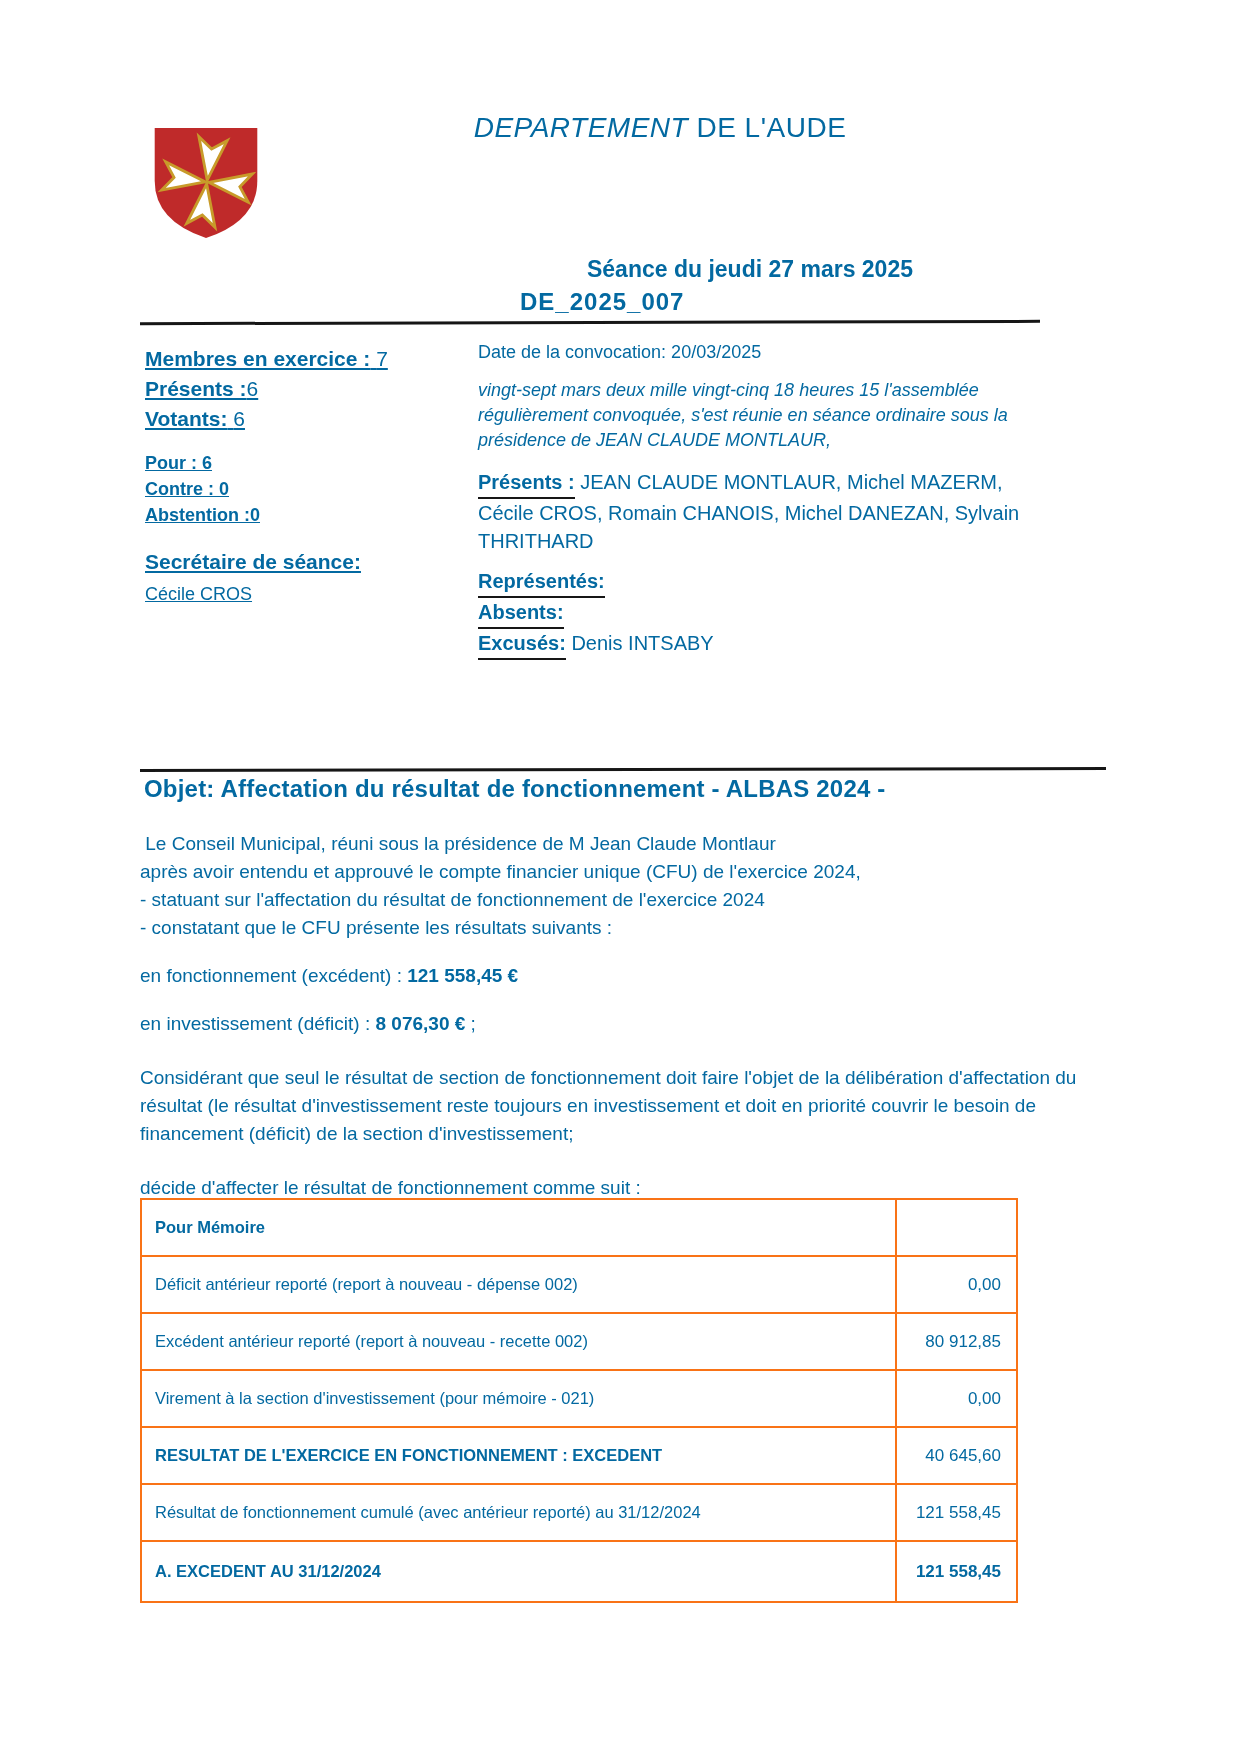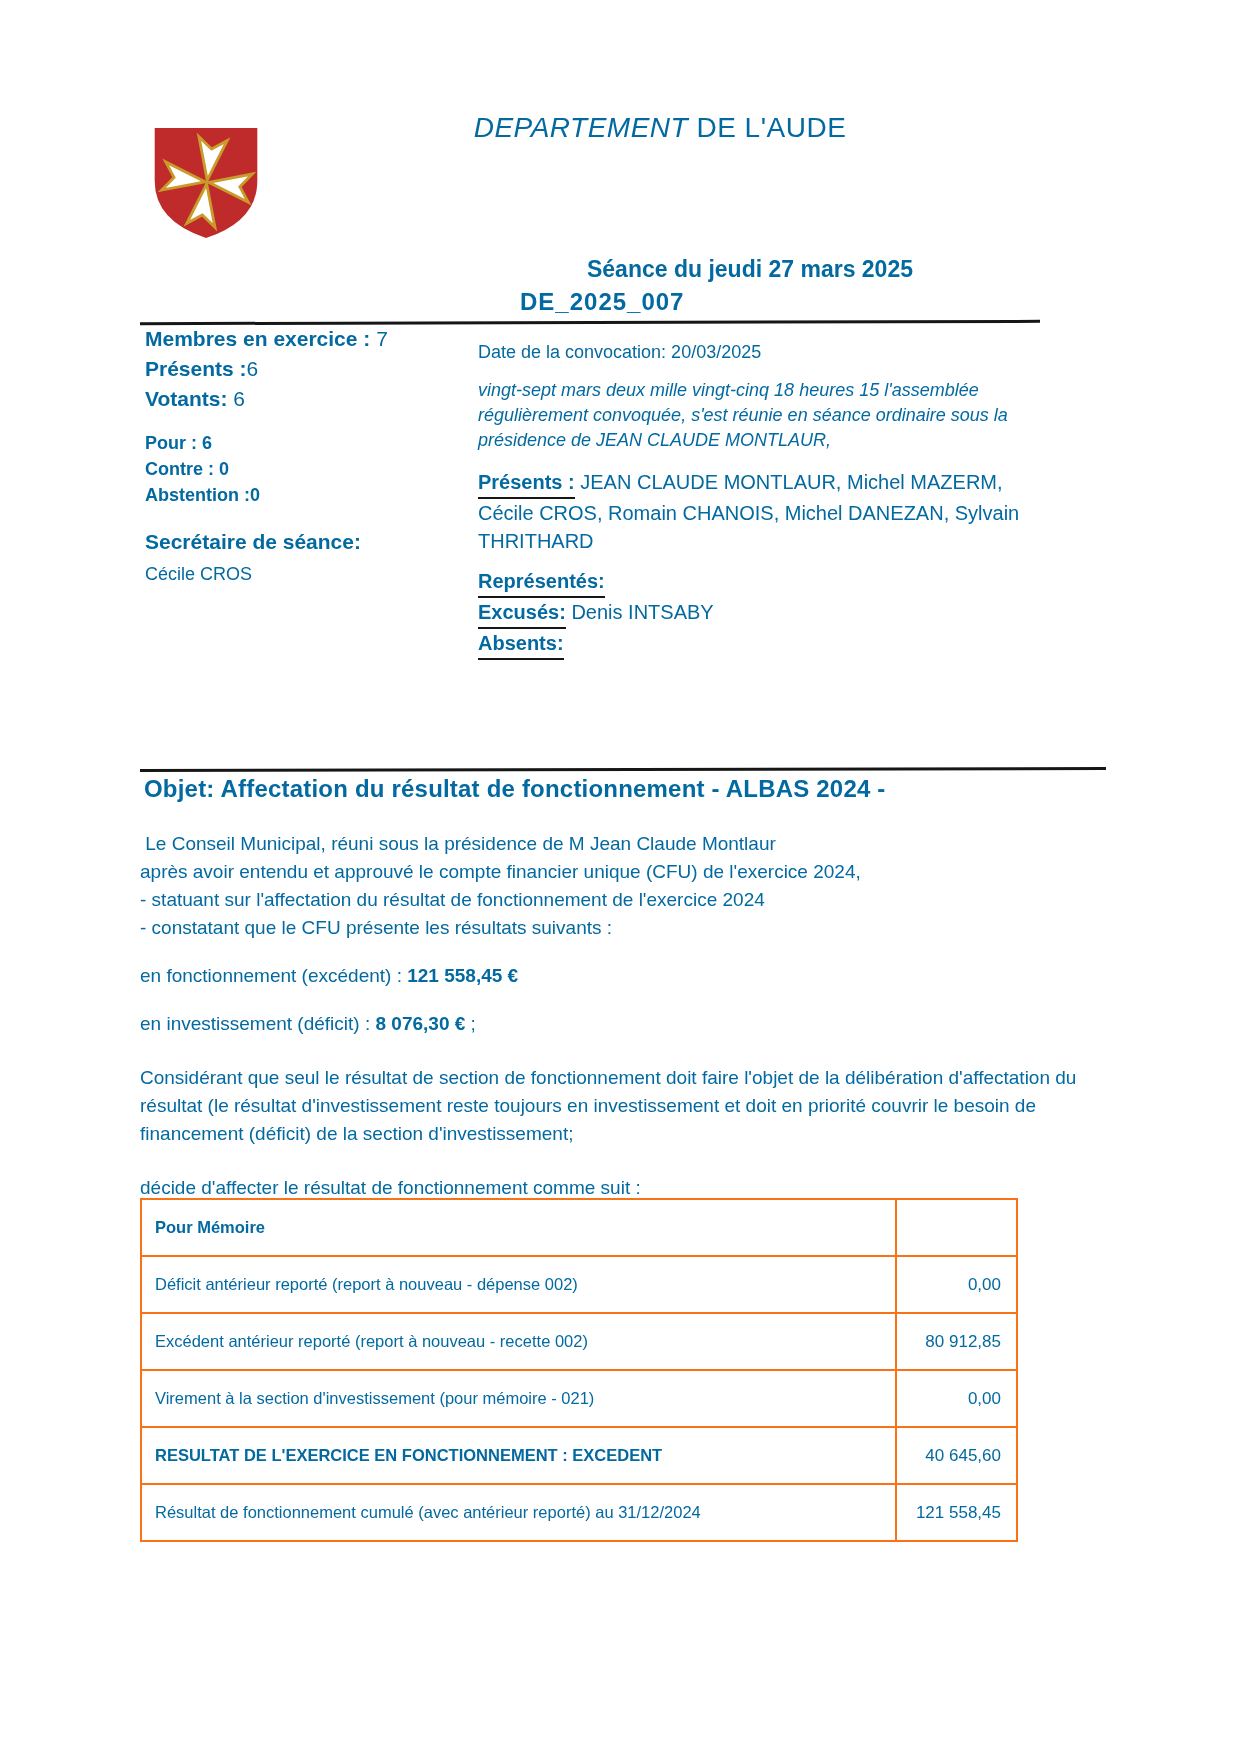--- a/index.html
+++ b/index.html
@@ -22,21 +22,21 @@
   .commune-line{font-size:27px;margin-top:9px;letter-spacing:0.5px;}
 
   .session-line{left:520px;top:256px;width:460px;text-align:center;font-size:23px;font-weight:bold;}
   .doc-ref{left:520px;top:288px;width:460px;font-size:24px;font-weight:bold;letter-spacing:1px;}
 
   .rule{background:#161616;height:3px;}
   .rule-1{left:140px;top:321px;width:900px;transform:rotate(-0.15deg);}
   .rule-2{left:140px;top:768px;width:966px;transform:rotate(-0.12deg);}
 
   
-  .leftcol{left:145px;top:324px;width:330px;}
+  .leftcol{left:145px;top:344px;width:330px;text-decoration:underline;}
   .lc-big{font-size:21px;font-weight:bold;line-height:30px;}
   .lc-big .val{font-weight:normal;}
   .lc-small{font-size:18px;font-weight:bold;line-height:26px;}
   .lc-sec-label{font-size:21px;font-weight:bold;}
   .lc-sec-val{font-size:18px;font-weight:normal;margin-top:10px;}
   .gap1{height:16px;} .gap2{height:22px;}
 
   .rightcol{left:478px;top:340px;width:570px;}
   .rc-convoc{font-size:18px;line-height:25px;}
   .rc-detail{font-size:18px;font-style:italic;line-height:25px;margin-top:13px;}
@@ -109,22 +109,22 @@
     <div class="lc-sec-label">Secrétaire de séance:</div>
     <div class="lc-sec-val">Cécile CROS</div>
   </div>
 
   <div class="abs rightcol">
     <div class="rc-convoc">Date de la convocation: 20/03/2025</div>
     <div class="rc-detail">vingt-sept mars deux mille vingt-cinq 18 heures 15 l'assemblée régulièrement convoquée, s'est réunie en séance ordinaire sous la présidence de JEAN CLAUDE MONTLAUR,</div>
     <div class="rc-presents"><span class="ulab">Présents :</span><span> JEAN CLAUDE MONTLAUR, Michel MAZERM, Cécile CROS, Romain CHANOIS, Michel DANEZAN, Sylvain THRITHARD</span></div>
     <div class="rc-list">
       <div class="row"><span class="ulab">Représentés:</span></div>
+      <div class="row"><span class="ulab">Absents:</span></div>
       <div class="row"><span class="ulab">Excusés:</span><span> Denis INTSABY</span></div>
-      <div class="row"><span class="ulab">Absents:</span></div>
     </div>
   </div>
 
   <div class="abs rule rule-2"></div>
 
   <div class="abs objet">Objet: Affectation du résultat de fonctionnement - ALBAS 2024 -</div>
 
   <div class="abs bodytext">
     <div class="line"> Le Conseil Municipal, réuni sous la présidence de M Jean Claude Montlaur</div>
     <div class="line">après avoir entendu et approuvé le compte financier unique (CFU) de l'exercice 2024,</div>
@@ -159,16 +159,20 @@
         <td class="c-value">0,00</td>
       </tr>
       <tr>
         <td class="c-label bold">RESULTAT DE L'EXERCICE EN FONCTIONNEMENT : EXCEDENT</td>
         <td class="c-value">40 645,60</td>
       </tr>
       <tr>
         <td class="c-label">Résultat de fonctionnement cumulé (avec antérieur reporté) au 31/12/2024</td>
         <td class="c-value">121 558,45</td>
       </tr>
+      <tr class="last">
+        <td class="c-label bold">A. EXCEDENT AU 31/12/2024</td>
+        <td class="c-value bold">121 558,45</td>
+      </tr>
     </tbody>
   </table>
 
 </div>
 
 </body></html>

